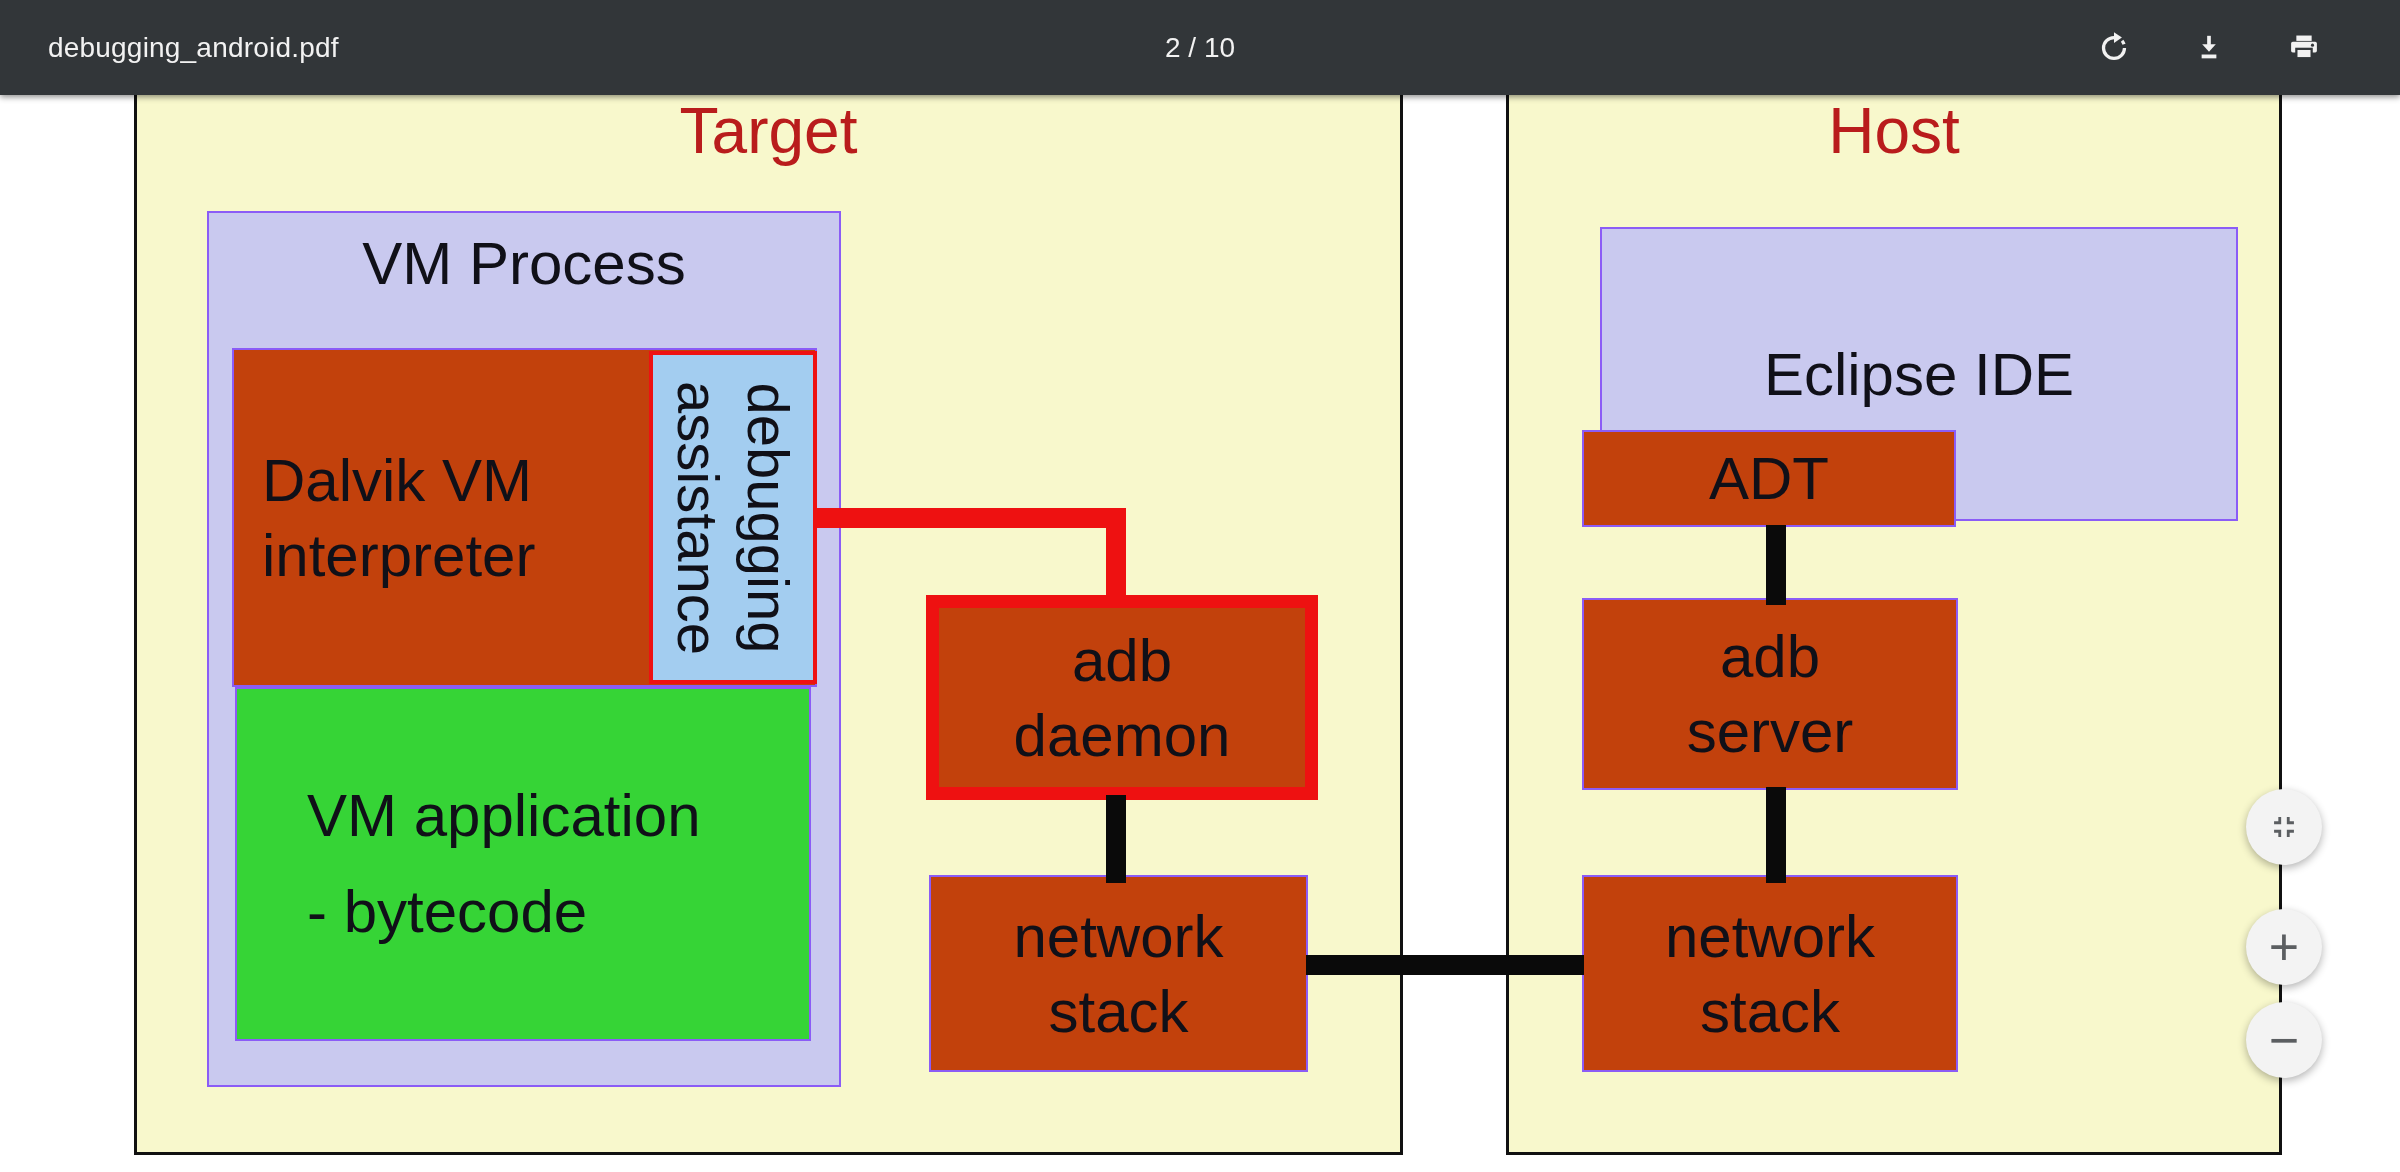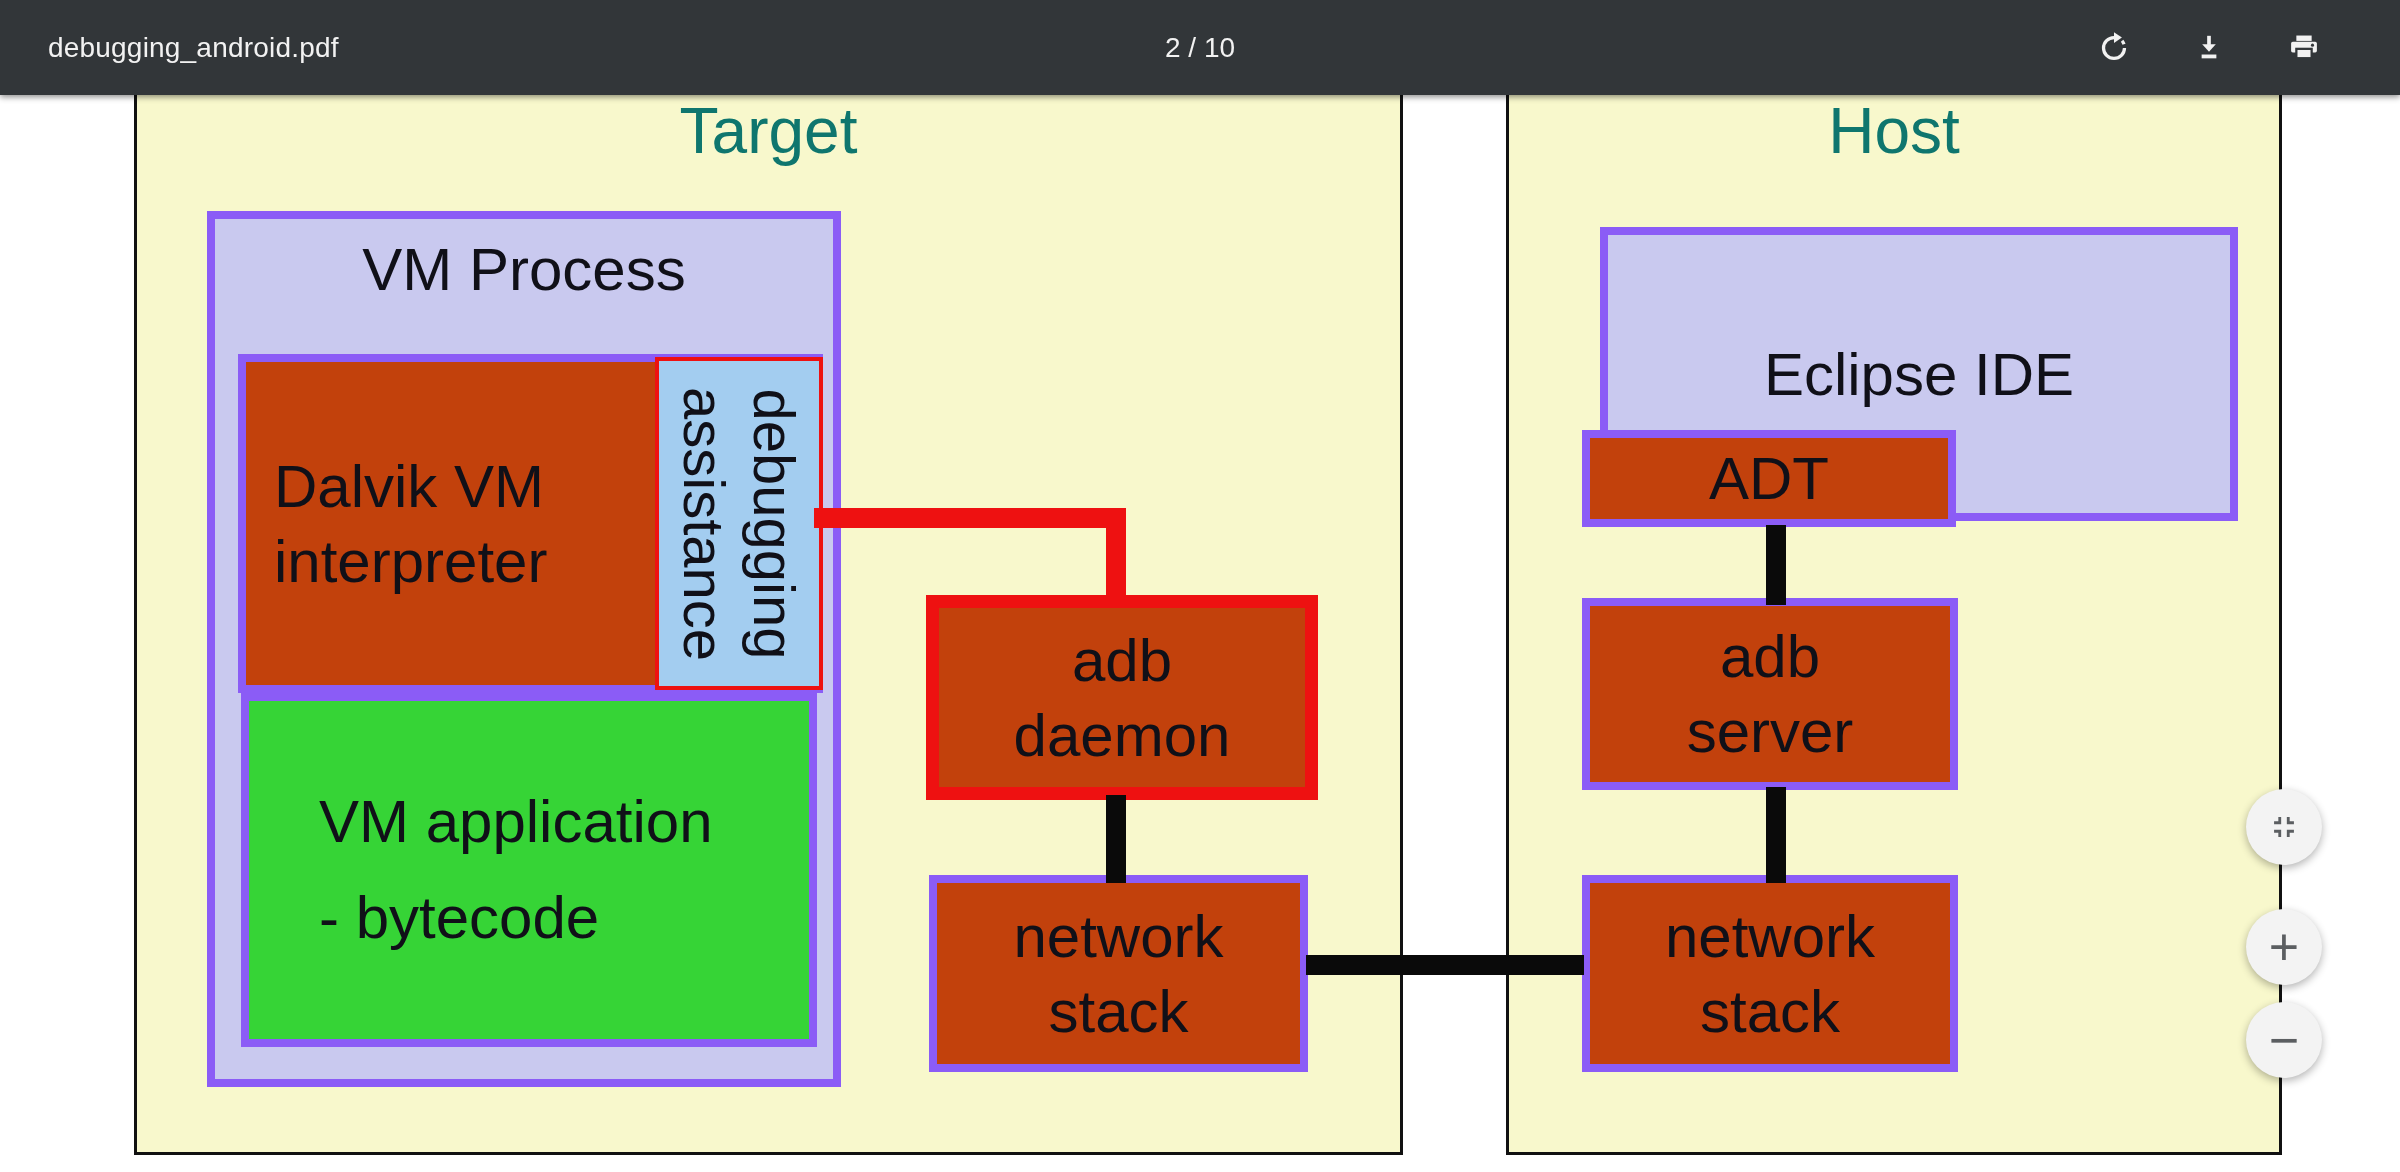--- a/index.html
+++ b/index.html
@@ -41,24 +41,24 @@
 
   .panel {
     position: absolute; top: -10px; height: 1070px;
     background: #f8f8cc; border: 3px solid #111111;
   }
   .panel.target { left: 134px; width: 1269px; }
   .panel.host   { left: 1506px; width: 776px; }
 
   .panel-title {
     display: block; width: 100%; margin-top: 10px; text-align: center;
-    font-size: 64px; line-height: 66px; color: #0f766e; font-weight: 400;
-  }
-
-  .dbox { position: absolute; border: 8px solid #8b5cf6; color: #101018; }
+    font-size: 64px; line-height: 66px; color: #b91c1c; font-weight: 400;
+  }
+
+  .dbox { position: absolute; border: 2px solid #8b5cf6; color: #101018; }
   .bg-lav  { background: #c9c9ef; }
   .bg-blue { background: #c2410c; }
   .bg-green{ background: #36d436; }
 
   
   .vm-process { left: 70px; top: 123px; width: 634px; height: 876px; }
   .vm-label   { display: block; width: 100%; padding-top: 14px; text-align: center;
                 font-size: 60px; line-height: 74px; }
   .interp     { left: 23px;  top: 135px; width: 585px; height: 339px;
                 display: flex; flex-direction: column; justify-content: center;

